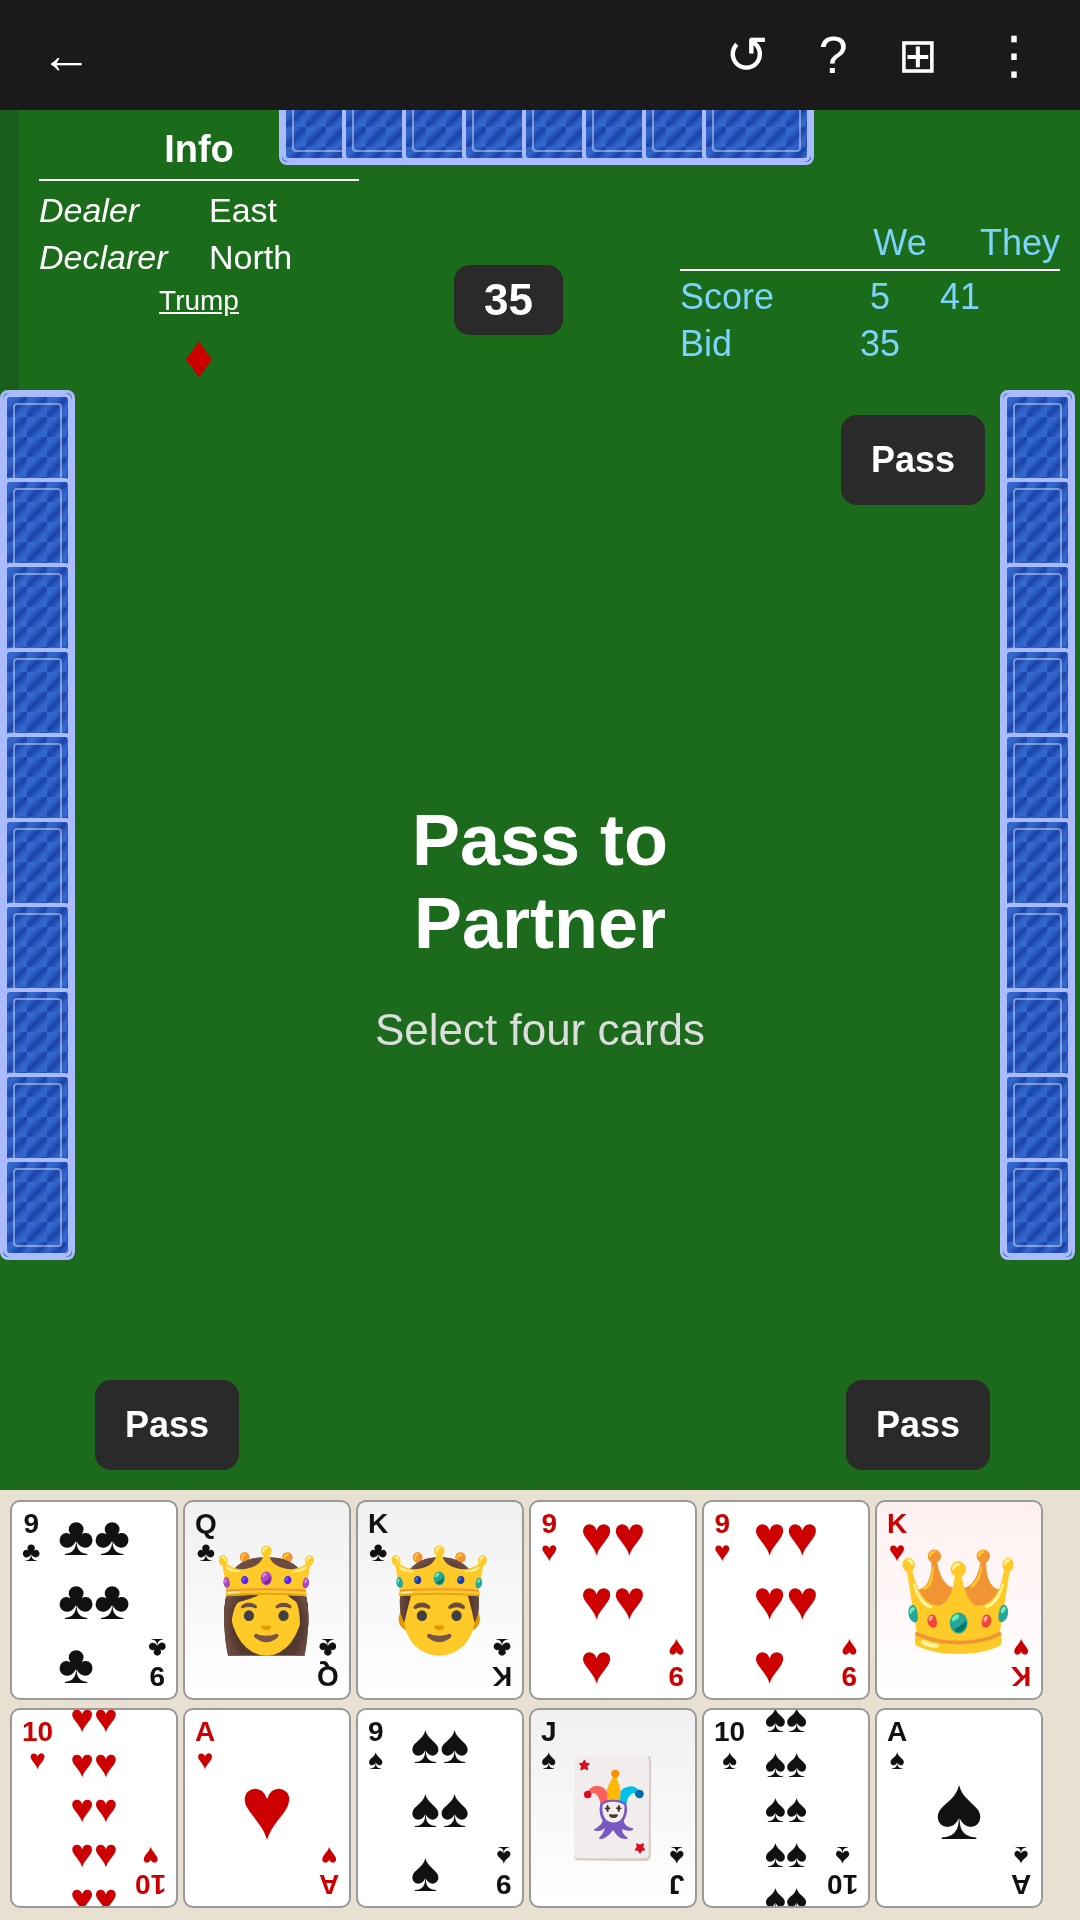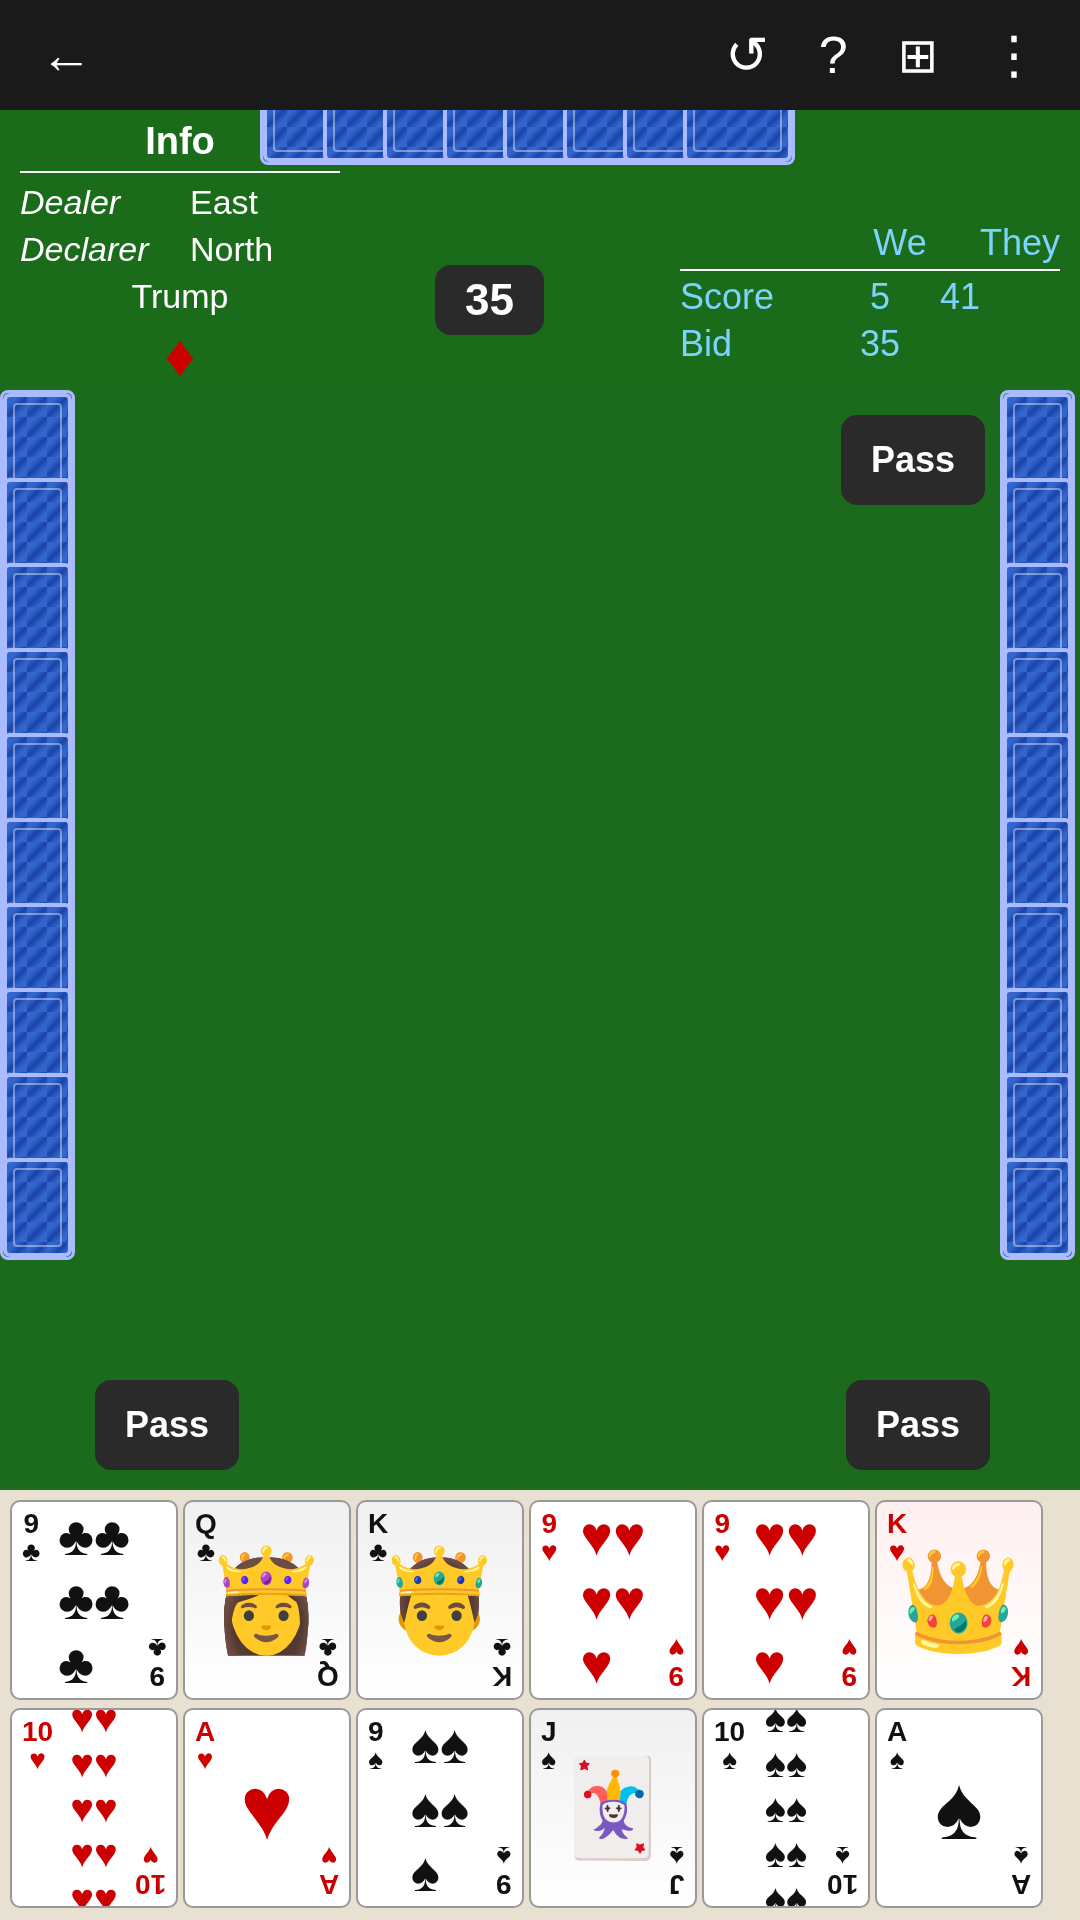--- a/index.html
+++ b/index.html
@@ -31,23 +31,24 @@
     .top-bar-right {
       display: flex;
       gap: 50px;
       align-items: center;
     }
 
     
     .info-panel {
       background: #1a6b1a;
       display: flex;
-      padding: 10px 20px;
+      padding: 18px 20px;
       height: 280px;
       position: relative;
+      margin-left: 19px;
     }
     .info-left {
       width: 320px;
     }
     .info-title {
       color: white;
       font-size: 38px;
       font-weight: bold;
       border-bottom: 2px solid white;
       padding-bottom: 8px;
@@ -68,21 +69,22 @@
       color: white;
     }
     .trump-section {
       display: flex;
       flex-direction: column;
       align-items: center;
       margin-top: 5px;
     }
     .trump-label {
       color: white;
-      font-size: 34px;
+      font-size: 28px;
+      text-decoration: underline;
     }
     .diamond-suit {
       color: #cc0000;
       font-size: 60px;
       margin-top: 5px;
     }
     .north-card {
       width: 120px;
       height: 170px;
       background: linear-gradient(135deg, #3366cc, #1a44aa);
@@ -449,20 +451,24 @@
         <div class="card-back"></div>
       </div>
   </div>
 
   <div class="pass-btn pass-top-right">Pass</div>
 
   <div class="pass-btn pass-bottom-left">Pass</div>
 
   <div class="pass-btn pass-bottom-right">Pass</div>
 
+  <div class="center-message">
+    <div class="pass-to-partner">Pass to<br>Partner</div>
+    <div class="select-cards">Select four cards</div>
+  </div>
 </div>
 
 <div class="hand-area">
 
   <div class="playing-card">
     <div class="card-rank-top black">
       <span>9</span>
         <span>♣</span>
     </div>
     <div class="card-suit-center black" style="font-size:55px;">♣♣<br>♣♣<br>♣</div>

